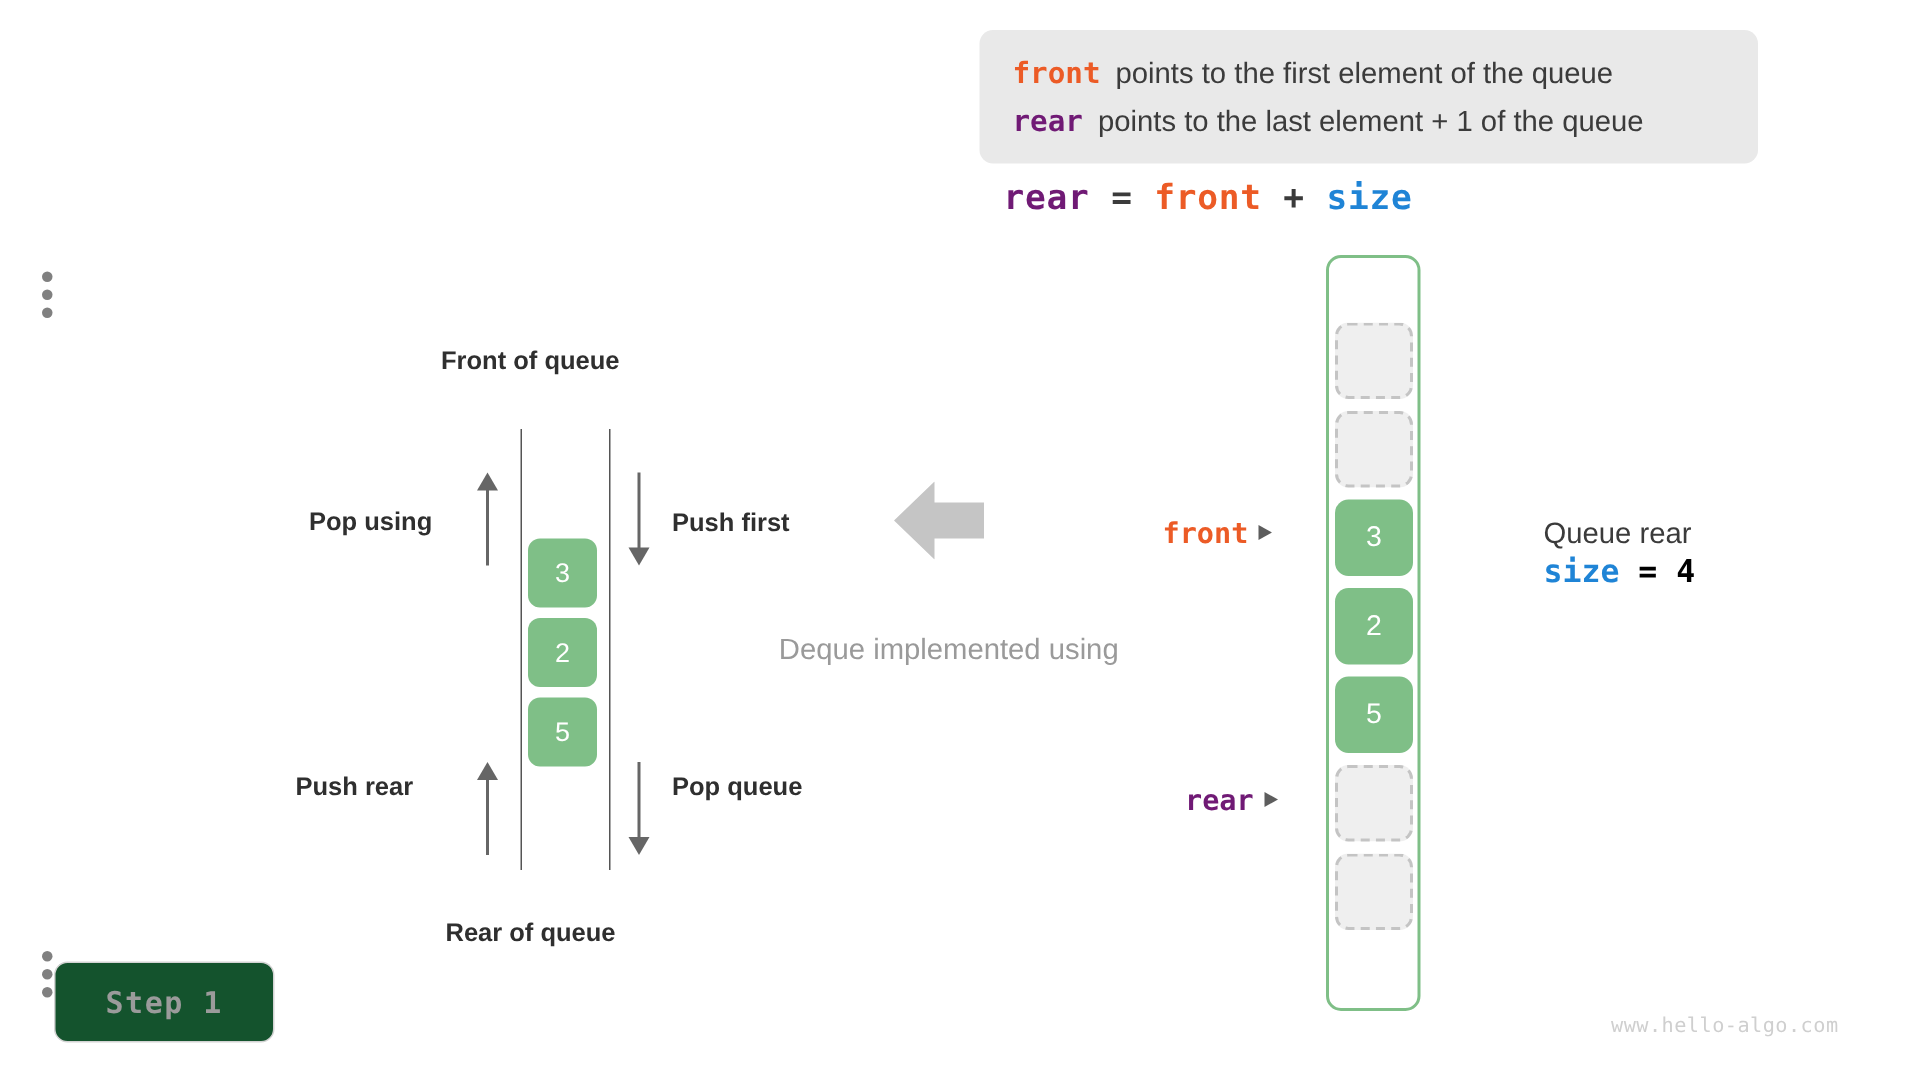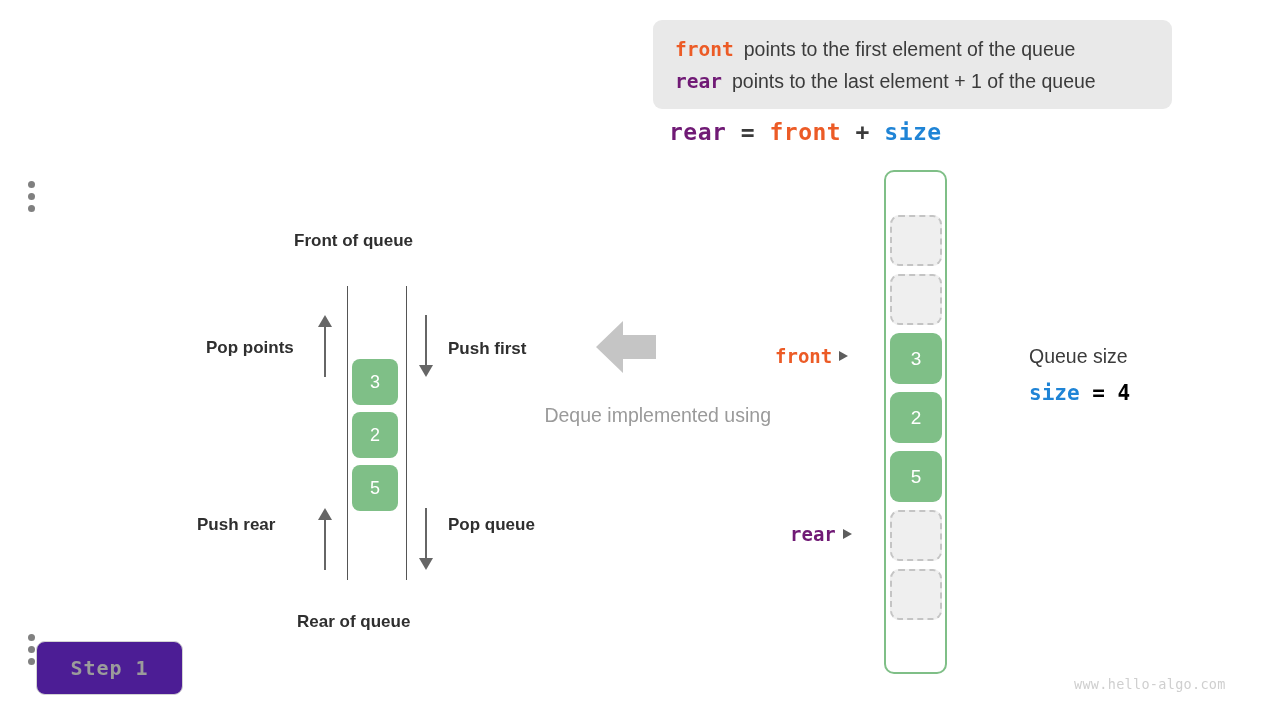--- a/index.html
+++ b/index.html
@@ -112,23 +112,23 @@
   #label-pop-last   { left: 448px; top: 515px; }
 
   
   #big-left-arrow {
     left: 596px; top: 321px;
     width: 60px; height: 52px;
   }
 
   
   #deque-caption {
-    left: 494px; top: 401px;
+    left: 494px; top: 419px;
     width: 277px;
-    text-align: right;
+    text-align: center;
     font-size: 19.5px;
     color: #9a9a9a;
     line-height: 29px;
   }
 
   
   #array-container {
     left: 884px; top: 170px;
     width: 63px; height: 504px;
     border: 2px solid #7fbf87;
@@ -186,32 +186,32 @@
   #ptr-rear  { left: 790px; top: 523px; }
 
   
   #queue-size-title {
     left: 1029px; top: 345px;
     font-size: 19.5px;
     color: #3b3b3b;
     white-space: nowrap;
   }
   #queue-size-expr {
-    left: 1029px; top: 381px;
+    left: 1029px; top: 369px;
     font-size: 21px;
     white-space: nowrap;
   }
 
   
   #step-badge {
     left: 36px; top: 641px;
     width: 145px; height: 52px;
     border: 1.5px solid #d3d3d3;
     border-radius: 9px;
-    background: #4c1d95;
+    background: #14532d;
     display: flex;
     align-items: center;
     justify-content: center;
     font-family: "DejaVu Sans Mono", "Liberation Mono", monospace;
     font-weight: bold;
     font-size: 20px;
     letter-spacing: 1px;
     color: #9b9b9b;
   }
 
@@ -264,21 +264,21 @@
   </div>
 <div class="abs varrow up" id="arrow-push-last">
     <div class="head"></div>
     <div class="shaft"></div>
   </div>
 <div class="abs varrow down" id="arrow-pop-last">
     <div class="shaft"></div>
     <div class="head"></div>
   </div>
 
-<div class="abs hdr-label" id="label-pop-first">Pop points</div>
+<div class="abs hdr-label" id="label-pop-first">Pop using</div>
 <div class="abs hdr-label" id="label-push-first">Push first</div>
 <div class="abs hdr-label" id="label-push-last">Push rear</div>
 <div class="abs hdr-label" id="label-pop-last">Pop queue</div>
 
 <svg class="abs" id="big-left-arrow" viewBox="0 0 60 52">
   <polygon points="0,26 27,0 27,14 60,14 60,38 27,38 27,52" fill="#c5c5c5"></polygon>
 </svg>
 
 <div class="abs" id="deque-caption">
   <div>Deque implemented using</div>
@@ -305,21 +305,21 @@
 <div class="abs slot empty" style="top:510px"></div>
 <div class="abs slot empty" style="top:569px"></div>
 
 <div class="abs ptr-label" id="ptr-front">
   <span class="mono kw-front">front</span><span class="ptr-arrowhead"></span>
 </div>
 <div class="abs ptr-label" id="ptr-rear">
   <span class="mono kw-rear">rear</span><span class="ptr-arrowhead"></span>
 </div>
 
-<div class="abs" id="queue-size-title">Queue size</div>
+<div class="abs" id="queue-size-title">Queue rear</div>
 <div class="abs mono" id="queue-size-expr">
   <span class="kw-size">size</span>
   <span class="op">=</span>
   <span class="op">4</span>
 </div>
 
 <div class="abs" id="step-badge">Step 1</div>
 
 <div class="abs" id="watermark">www.hello-algo.com</div>
 

